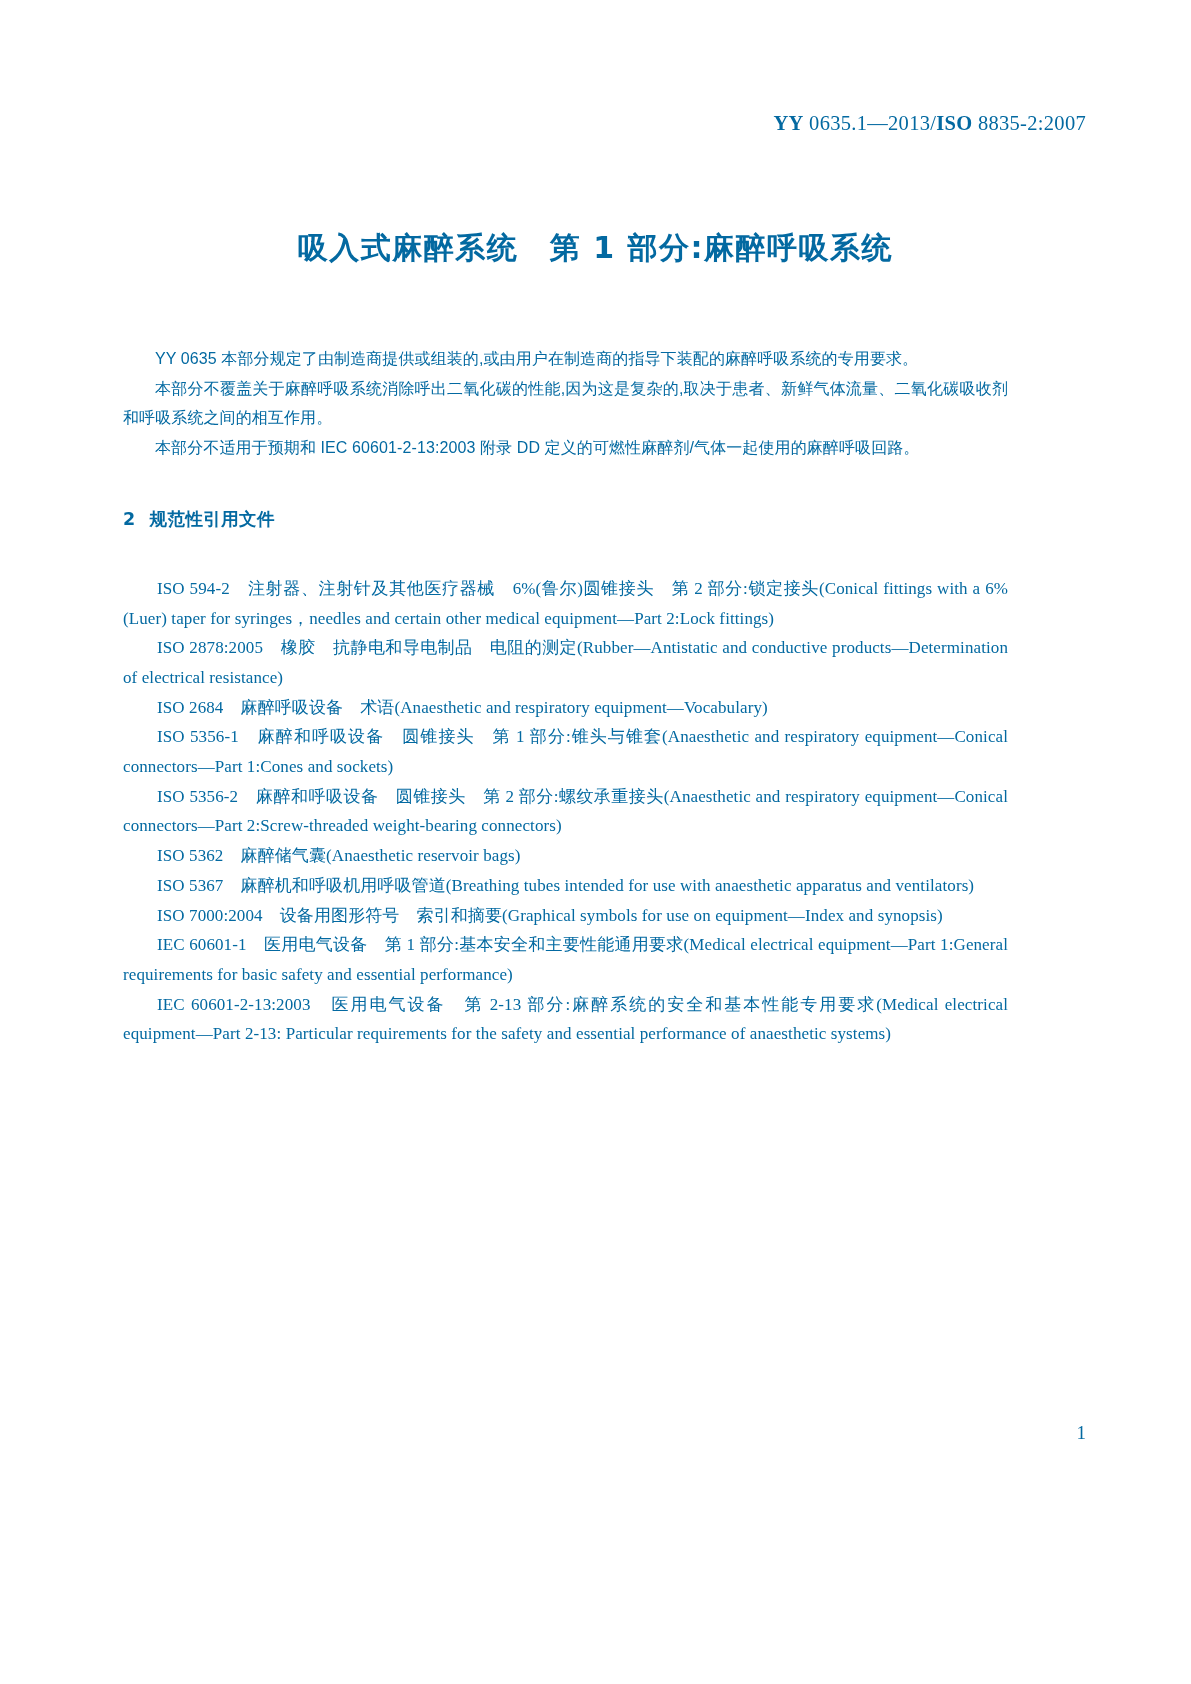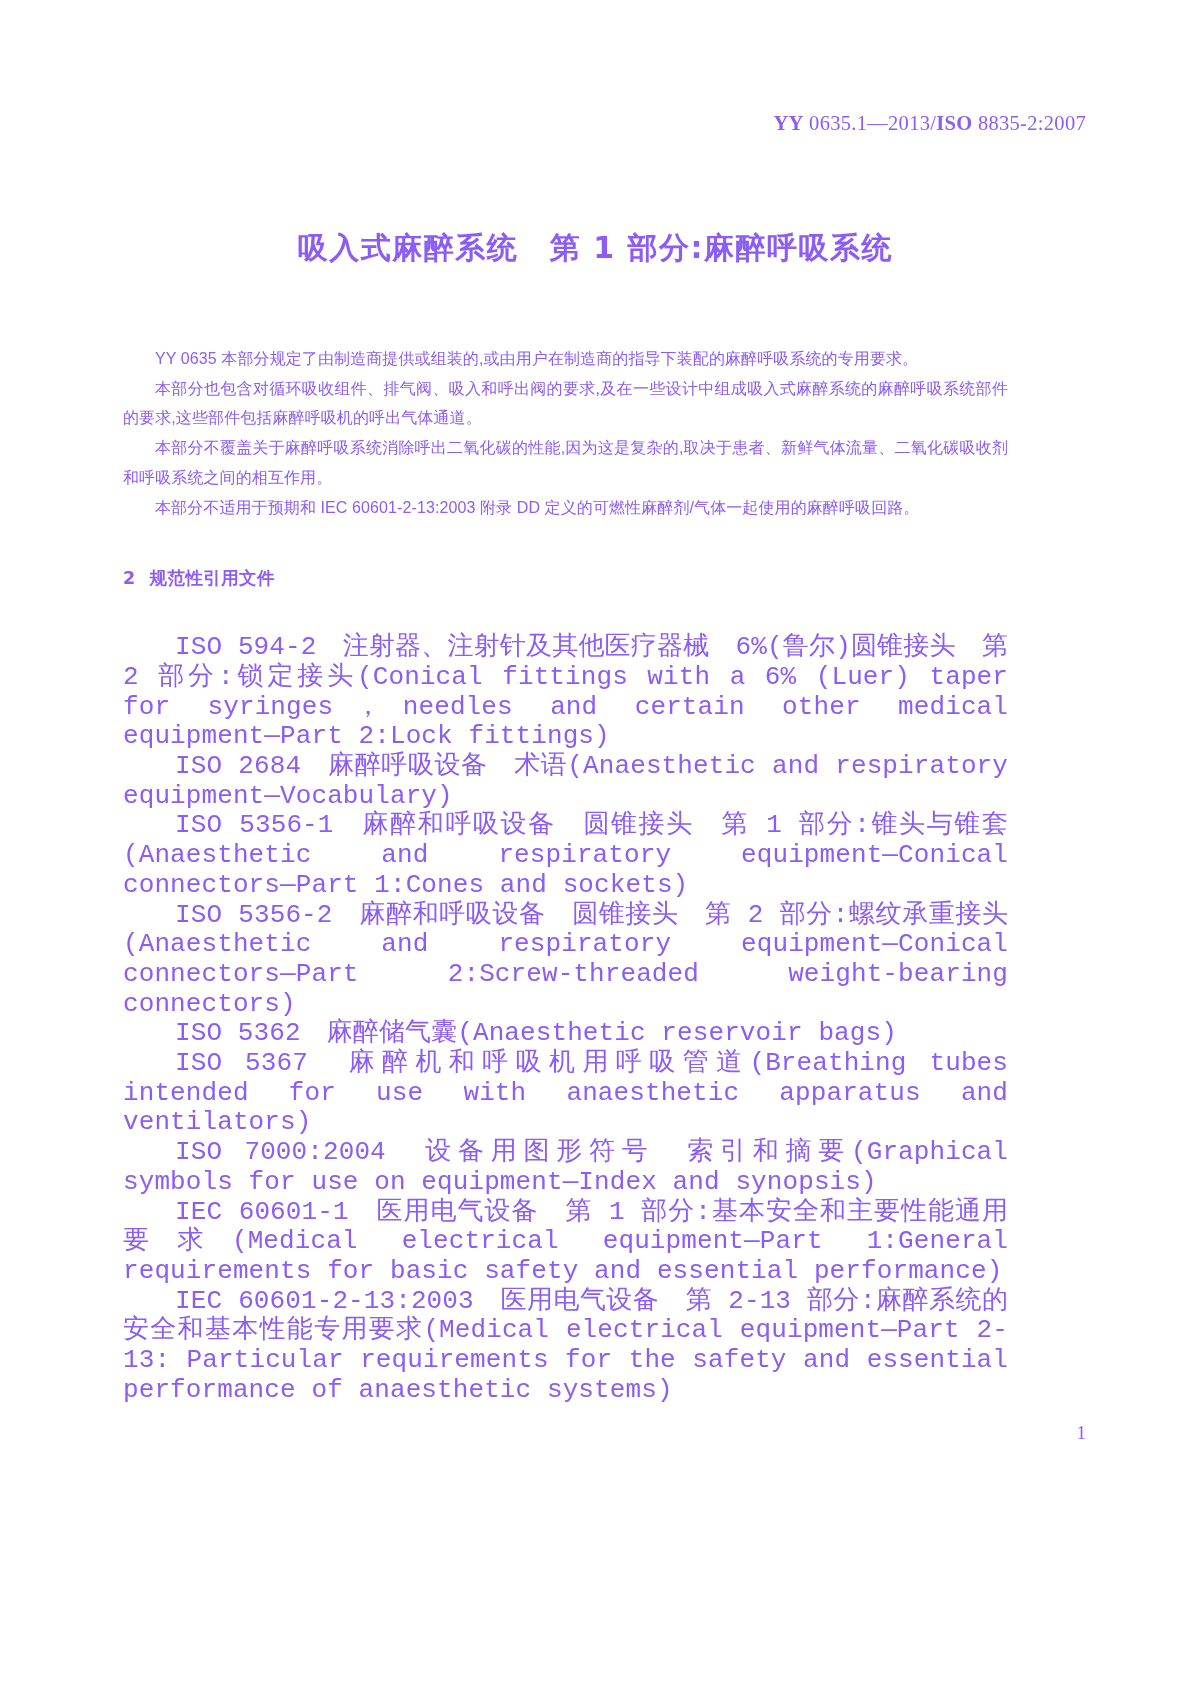--- a/index.html
+++ b/index.html
@@ -7,21 +7,21 @@
     padding: 0;
     background: #ffffff;
   }
   .page {
     position: relative;
     width: 1191px;
     height: 1684px;
     background: #ffffff;
     overflow: hidden;
     font-family: "Liberation Serif", "DejaVu Serif", serif;
-    color: #8b5cf6;
+    color: #0369a1;
   }
   
   .doc-header {
     position: absolute;
     top: 112px;
     right: 105px;
     font-family: "Liberation Serif", "DejaVu Serif", serif;
     font-size: 20.5px;
     letter-spacing: 0.3px;
     white-space: nowrap;
@@ -67,22 +67,22 @@
     font-family: Liberation Sans, sans-serif;
     font-size: 16px;
     line-height: 29.7px;
     text-align: justify;
     text-justify: inter-character;
     text-indent: 2em;
     letter-spacing: 0.1px;
   }
   p.ref {
     margin: 0;
-    font-family: Liberation Mono, monospace;
-    font-size: 26px;
+    font-family: Liberation Serif, serif;
+    font-size: 17px;
     line-height: 29.7px;
     text-align: justify;
     text-justify: inter-character;
     text-indent: 2em;
     letter-spacing: 0.1px;
   }
   
   .folio {
     position: absolute;
     bottom: 240px;
@@ -101,33 +101,33 @@
     <span>0635.1—2013/</span><span class="b">ISO</span><span> 8835-2:2007</span>
   </div>
 
   <div class="doc-title">吸入式麻醉系统　第 1 部分:麻醉呼吸系统</div>
 
   <div class="col">
 
     <div class="gap-after-sec1"></div>
 
     <p class="para">YY 0635 本部分规定了由制造商提供或组装的,或由用户在制造商的指导下装配的麻醉呼吸系统的专用要求。</p>
-    <p class="para">本部分也包含对循环吸收组件、排气阀、吸入和呼出阀的要求,及在一些设计中组成吸入式麻醉系统的麻醉呼吸系统部件的要求,这些部件包括麻醉呼吸机的呼出气体通道。</p>
     <p class="para">本部分不覆盖关于麻醉呼吸系统消除呼出二氧化碳的性能,因为这是复杂的,取决于患者、新鲜气体流量、二氧化碳吸收剂和呼吸系统之间的相互作用。</p>
     <p class="para">本部分不适用于预期和 IEC 60601-2-13:2003 附录 DD 定义的可燃性麻醉剂/气体一起使用的麻醉呼吸回路。</p>
 
     <div class="gap-before-sec2"></div>
 
     <h2 class="sec">
       <span class="num">2</span><span>规范性引用文件</span>
     </h2>
     <div class="gap-after-sec2"></div>
 
 
     <p class="ref">ISO 594-2　注射器、注射针及其他医疗器械　6%(鲁尔)圆锥接头　第 2 部分:锁定接头(Conical fittings with a 6% (Luer) taper for syringes，needles and certain other medical equipment—Part 2:Lock fittings)</p>
+    <p class="ref">ISO 2878:2005　橡胶　抗静电和导电制品　电阻的测定(Rubber—Antistatic and conductive products—Determination of electrical resistance)</p>
     <p class="ref">ISO 2684　麻醉呼吸设备　术语(Anaesthetic and respiratory equipment—Vocabulary)</p>
     <p class="ref">ISO 5356-1　麻醉和呼吸设备　圆锥接头　第 1 部分:锥头与锥套(Anaesthetic and respiratory equipment—Conical connectors—Part 1:Cones and sockets)</p>
     <p class="ref">ISO 5356-2　麻醉和呼吸设备　圆锥接头　第 2 部分:螺纹承重接头(Anaesthetic and respiratory equipment—Conical connectors—Part 2:Screw-threaded weight-bearing connectors)</p>
     <p class="ref">ISO 5362　麻醉储气囊(Anaesthetic reservoir bags)</p>
     <p class="ref">ISO 5367　麻醉机和呼吸机用呼吸管道(Breathing tubes intended for use with anaesthetic apparatus and ventilators)</p>
     <p class="ref">ISO 7000:2004　设备用图形符号　索引和摘要(Graphical symbols for use on equipment—Index and synopsis)</p>
     <p class="ref">IEC 60601-1　医用电气设备　第 1 部分:基本安全和主要性能通用要求(Medical electrical equipment—Part 1:General requirements for basic safety and essential performance)</p>
     <p class="ref">IEC 60601-2-13:2003　医用电气设备　第 2-13 部分:麻醉系统的安全和基本性能专用要求(Medical electrical equipment—Part 2-13: Particular requirements for the safety and essential performance of anaesthetic systems)</p>
 
   </div>

